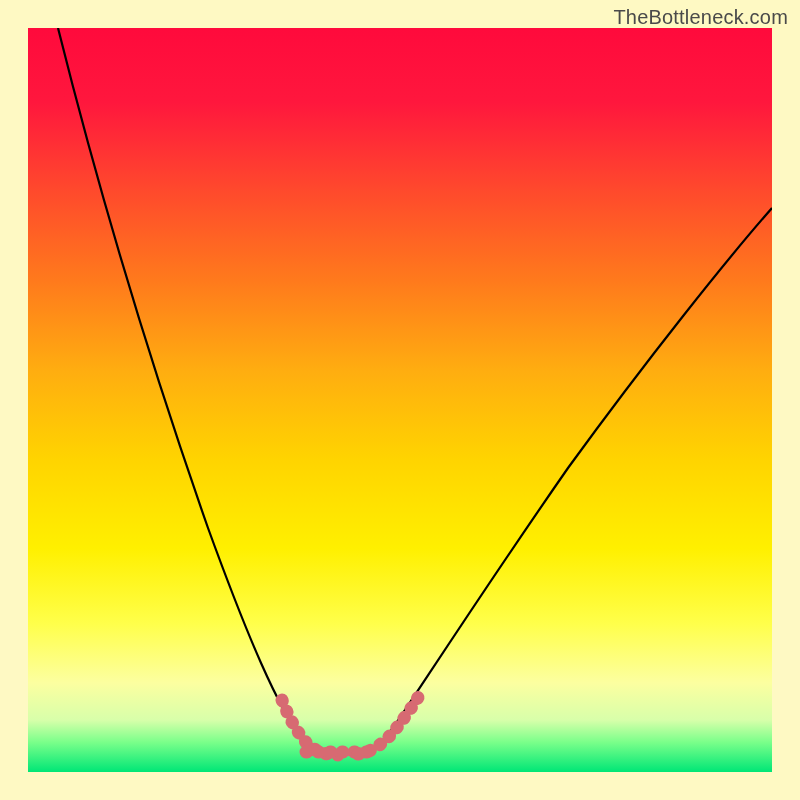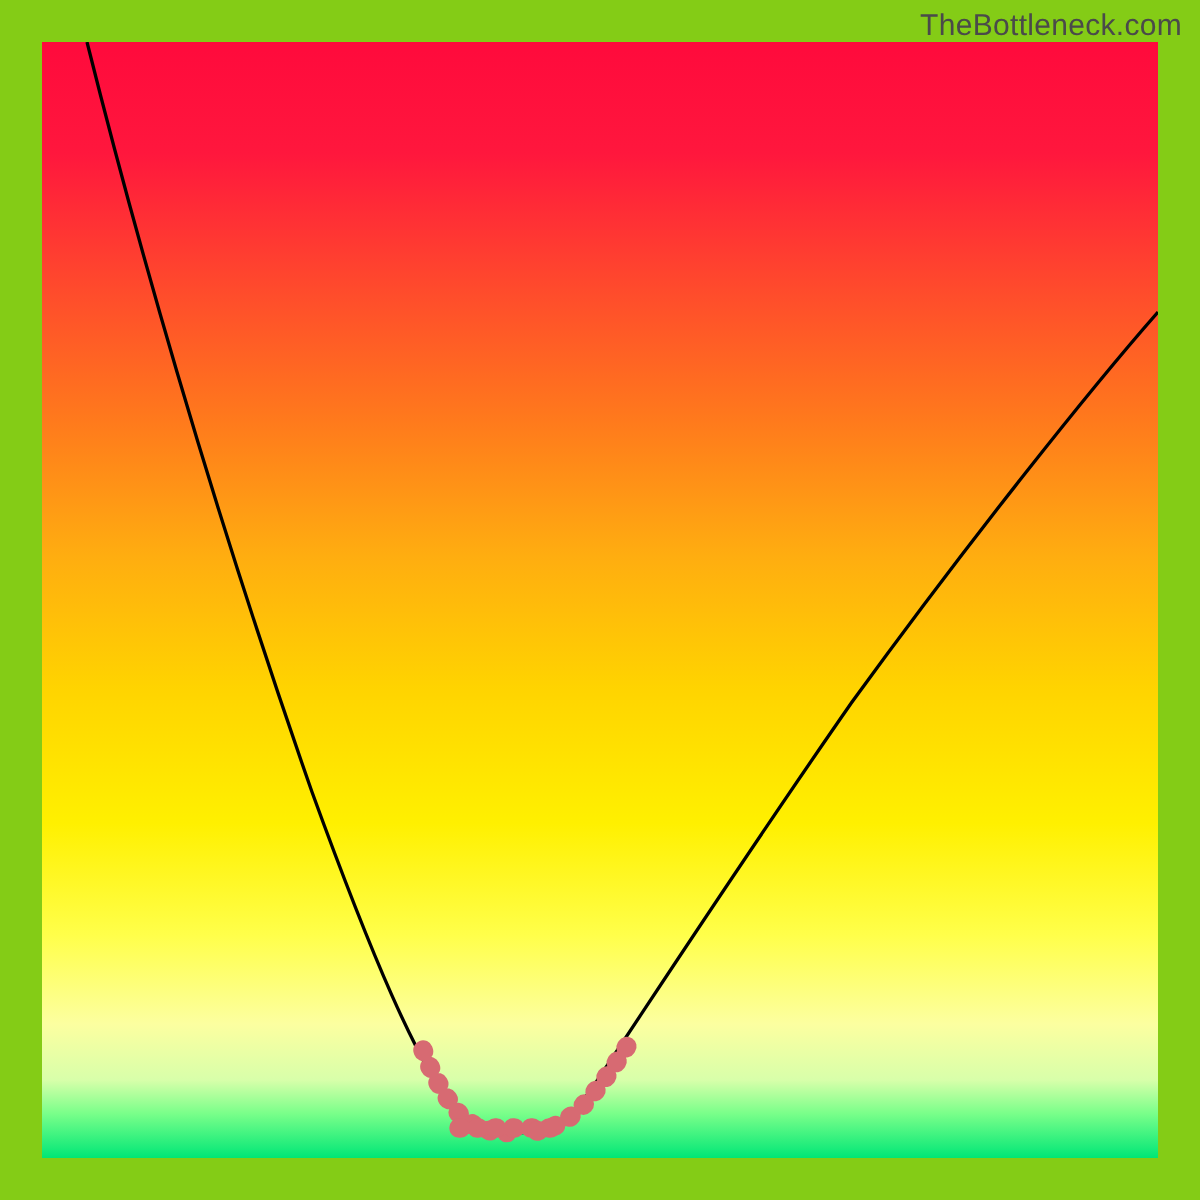--- a/index.html
+++ b/index.html
@@ -10,21 +10,21 @@
     background: #000;
     overflow: hidden;
     font-family: Arial, Helvetica, sans-serif;
   }
   .frame {
     position: absolute;
     top: 0;
     left: 0;
     width: 800px;
     height: 800px;
-    background: #84cc16;
+    background: #fef9c3;
   }
   .plot-area {
     position: absolute;
     top: 28px;
     left: 28px;
     width: 744px;
     height: 744px;
     overflow: hidden;
   }
   .gradient-bg {

